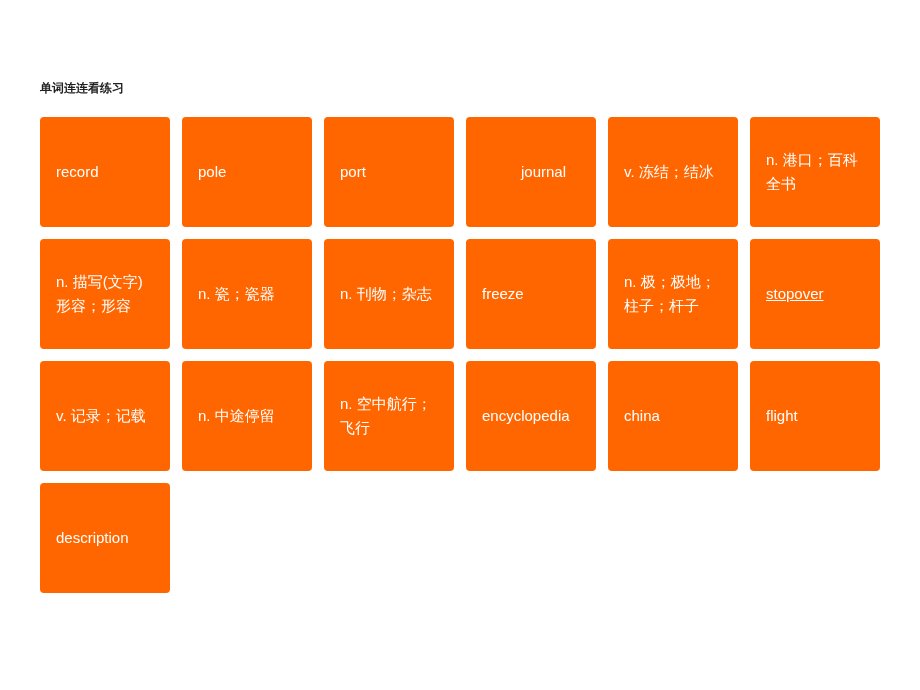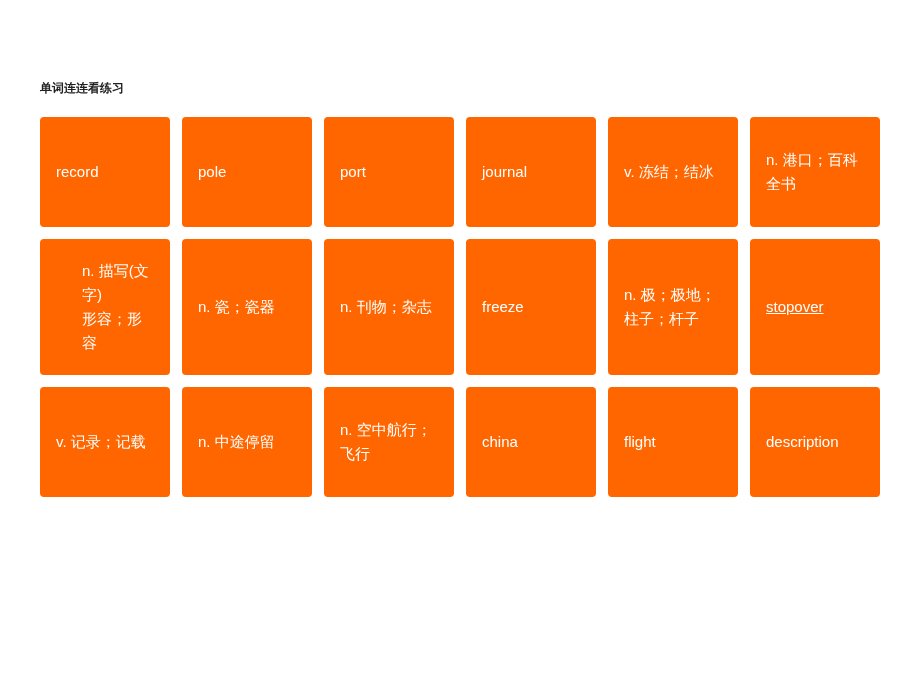--- a/index.html
+++ b/index.html
@@ -56,30 +56,30 @@
     <div class="card">
       <span style="white-space: pre-line;">record</span>
     </div>
     <div class="card">
       <span style="white-space: pre-line;">pole</span>
     </div>
     <div class="card">
       <span style="white-space: pre-line;">port</span>
     </div>
     <div class="card">
-      <span style="white-space: pre-line;">journal</span>
+      <span style="white-space: pre-line; margin-left: 39px;">journal</span>
     </div>
     <div class="card">
       <span style="white-space: pre-line;">v. 冻结；结冰</span>
     </div>
     <div class="card">
       <span style="white-space: pre-line;">n. 港口；百科全书</span>
     </div>
     <div class="card">
-      <span style="white-space: pre-line; margin-left: 26px;">n. 描写(文字)
+      <span style="white-space: pre-line;">n. 描写(文字)
 形容；形容</span>
     </div>
     <div class="card">
       <span style="white-space: pre-line;">n. 瓷；瓷器</span>
     </div>
     <div class="card">
       <span style="white-space: pre-line;">n. 刊物；杂志</span>
     </div>
     <div class="card">
       <span style="white-space: pre-line;">freeze</span>
@@ -93,20 +93,23 @@
     <div class="card">
       <span style="white-space: pre-line;">v. 记录；记载</span>
     </div>
     <div class="card">
       <span style="white-space: pre-line;">n. 中途停留</span>
     </div>
     <div class="card">
       <span style="white-space: pre-line;">n. 空中航行；飞行</span>
     </div>
     <div class="card">
+      <span style="white-space: pre-line;">encyclopedia</span>
+    </div>
+    <div class="card">
       <span style="white-space: pre-line;">china</span>
     </div>
     <div class="card">
       <span style="white-space: pre-line;">flight</span>
     </div>
     <div class="card">
       <span style="white-space: pre-line;">description</span>
     </div>
   </div>
 

